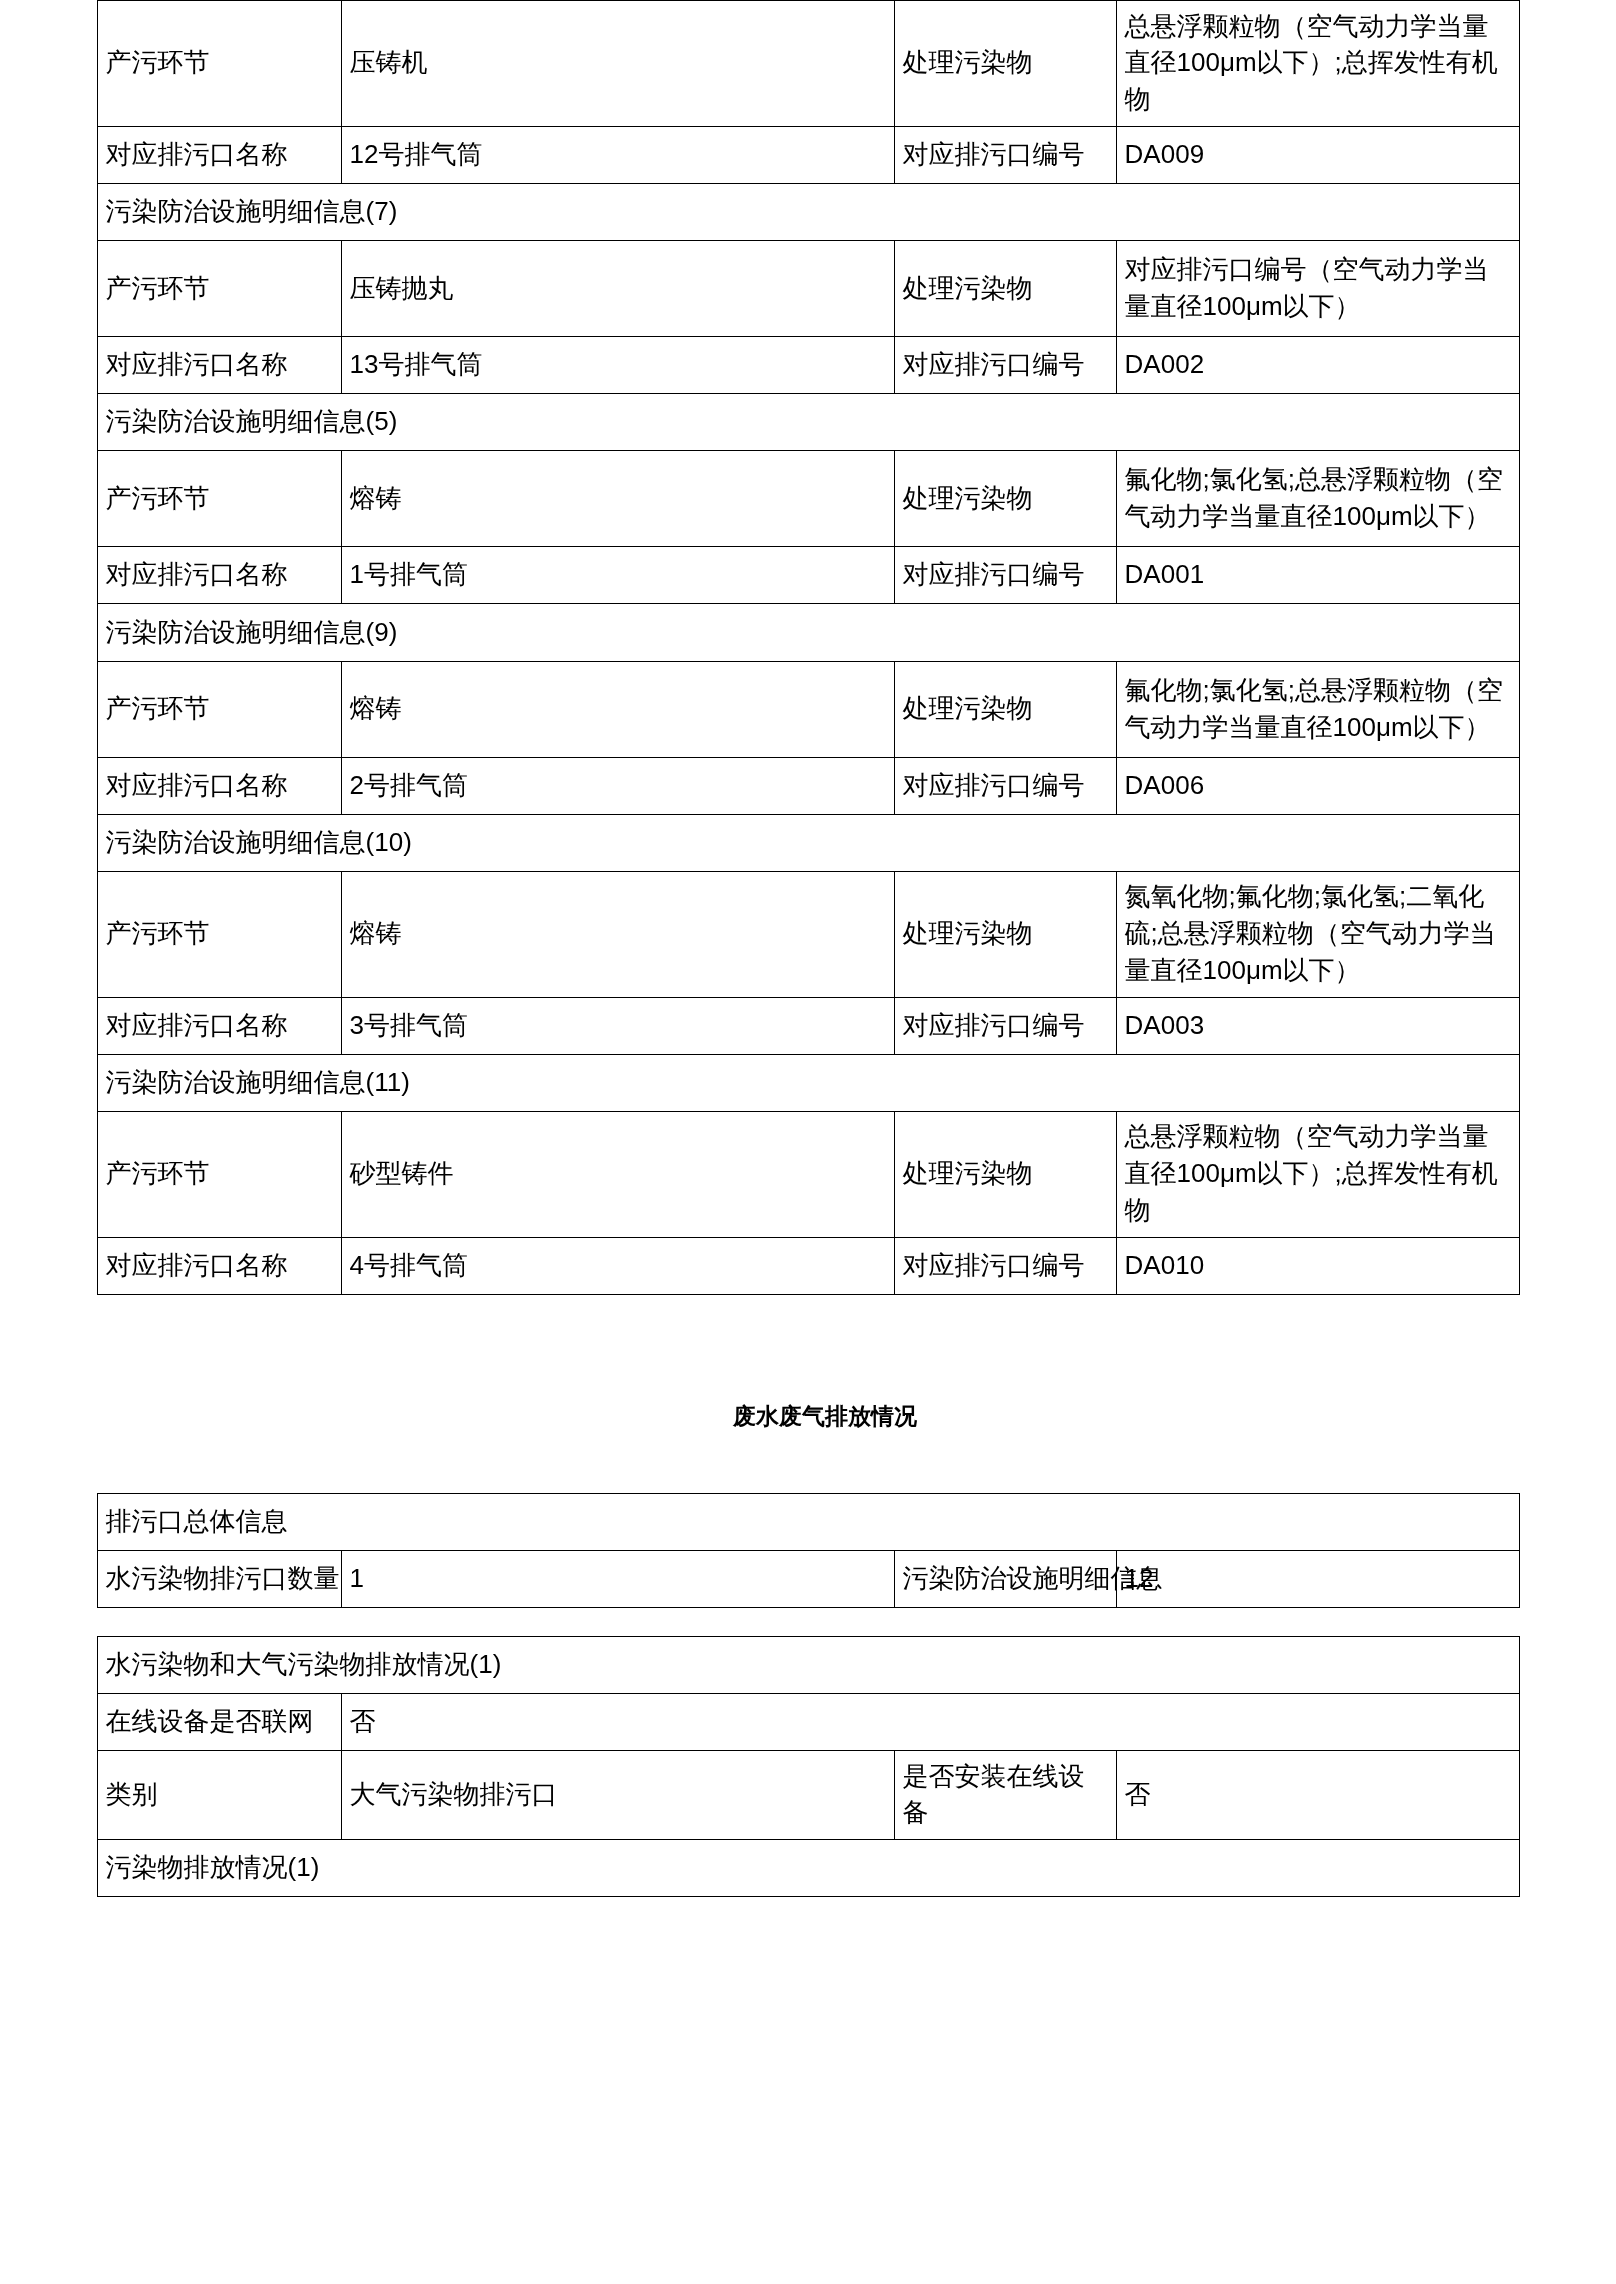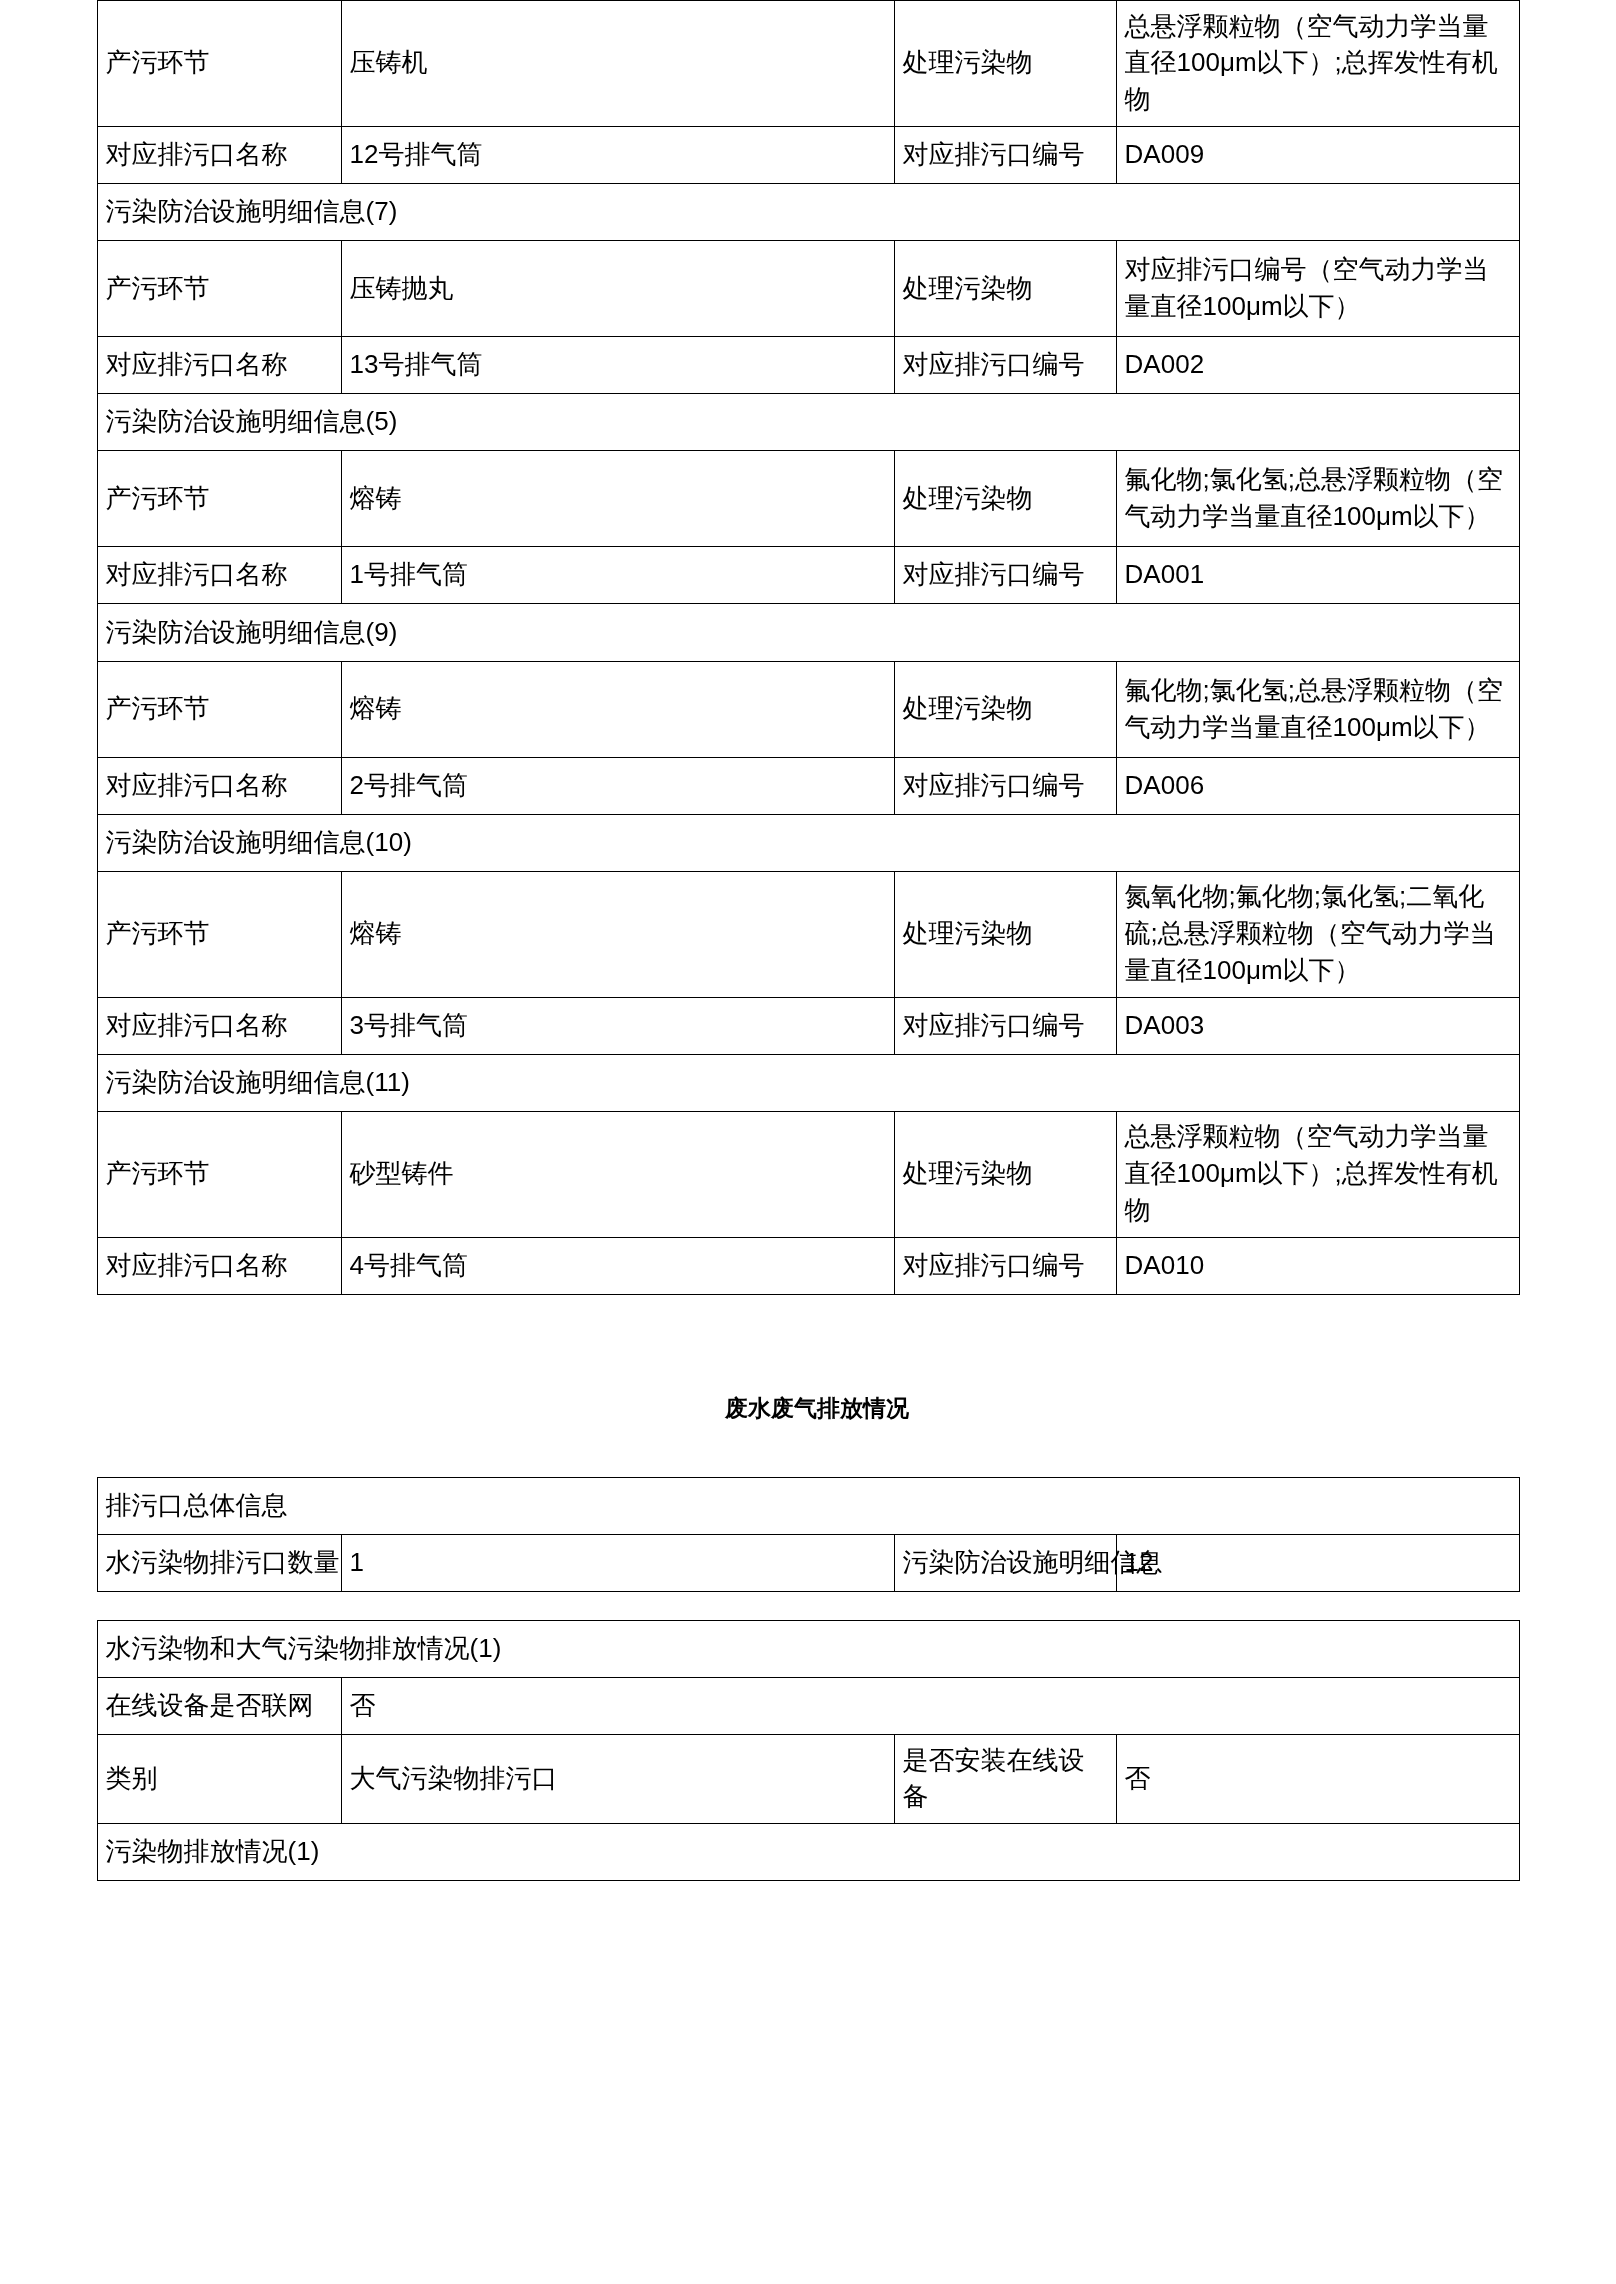--- a/index.html
+++ b/index.html
@@ -71,21 +71,21 @@
 
   .gap-after-tables {
     height: 90px;
   }
 
   .doc-heading {
     text-align: center;
     font-size: 23px;
     font-weight: bold;
     line-height: 1.3;
-    margin: 9px;
+    margin: 17px;
     padding: 0;
     width: 1422px;
   }
 
   .spacer-sm { height: 28px; }
   .spacer-md { height: 44px; }
 
   .cell-label { white-space: nowrap; }
 
   .table-block { margin: 0; padding: 0; }

